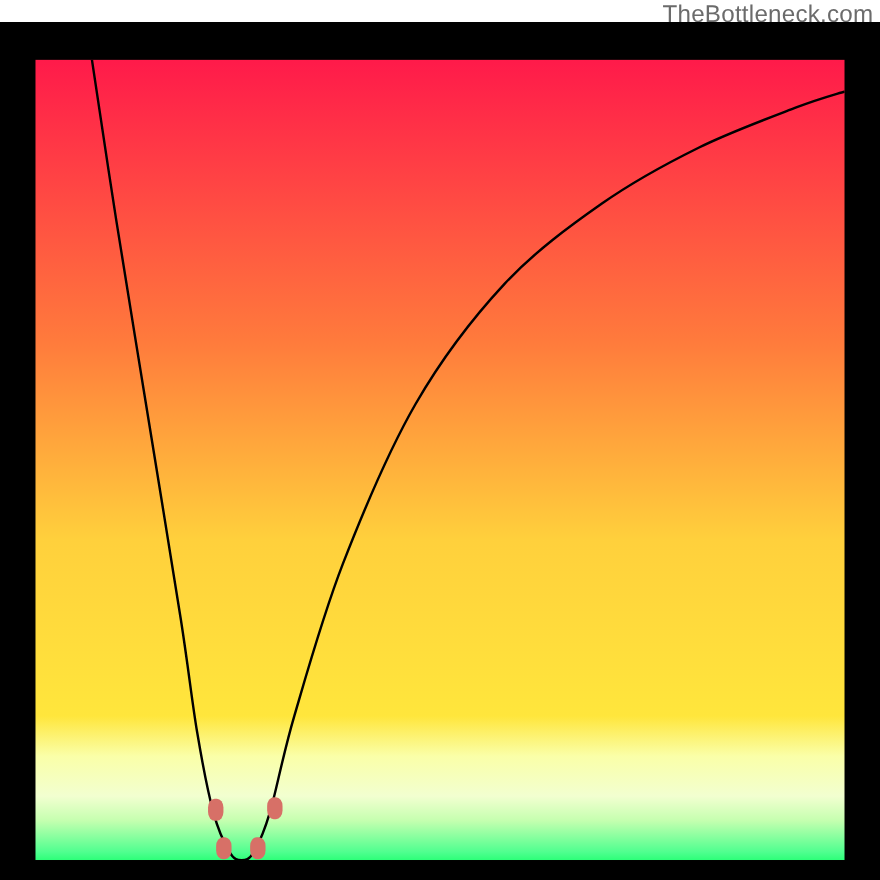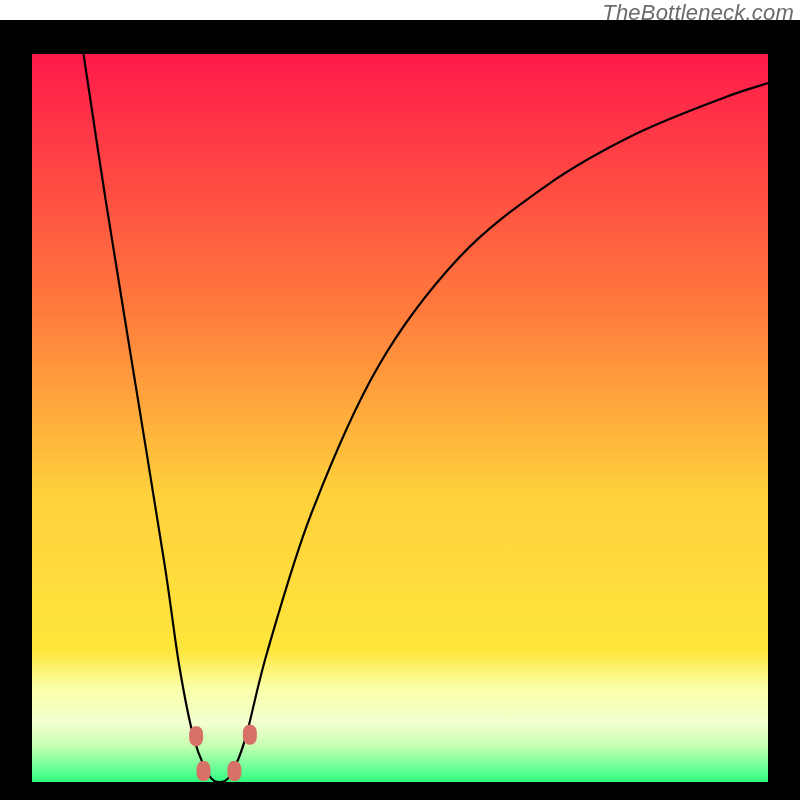--- a/index.html
+++ b/index.html
@@ -32,21 +32,20 @@
     left: 0; top: 0; width: 100%; height: 100%;
   }
   .top-right-label {
     position: absolute;
     top: 0;
     right: 6px;
     font-family: Arial, Helvetica, sans-serif;
     font-size: 22px;
     color: #6b6b6b;
     letter-spacing: 0.2px;
-    font-style: italic;
   }
   .curve-svg {
     position: absolute;
     left: 0;
     top: 0;
   }
   .marker {
     fill: #d77067;
   }
 </style>

